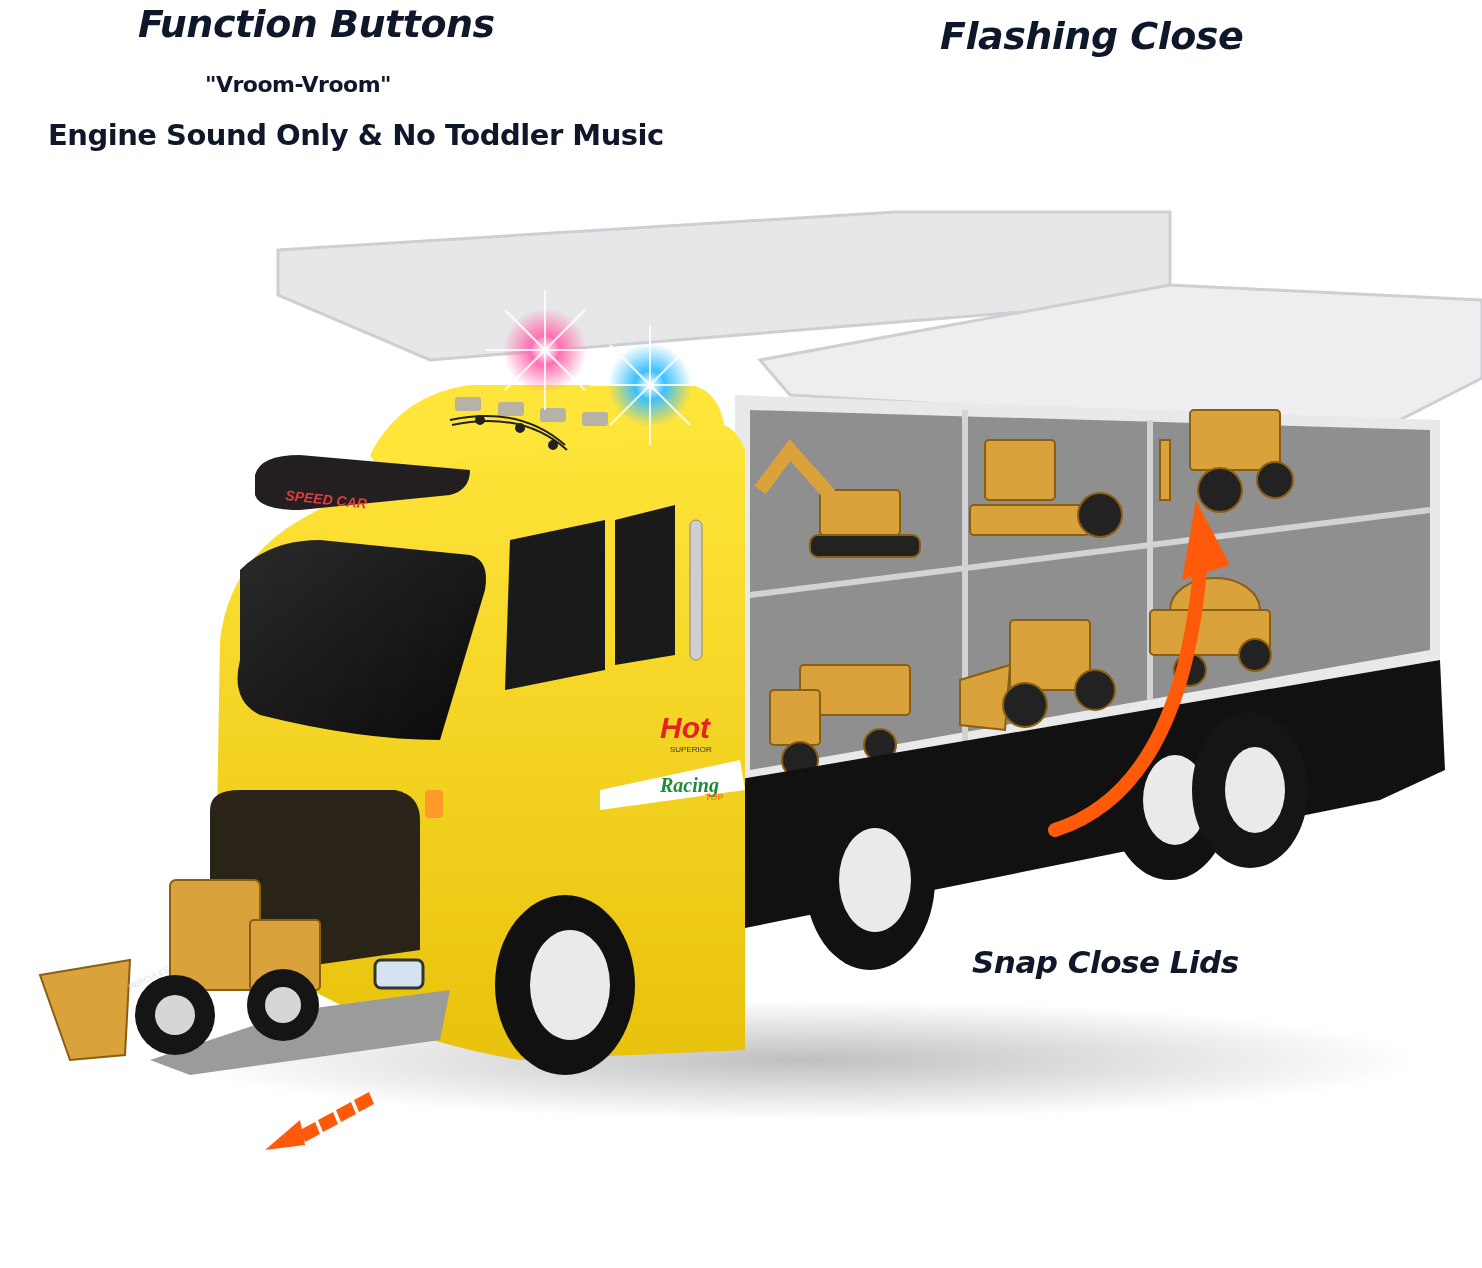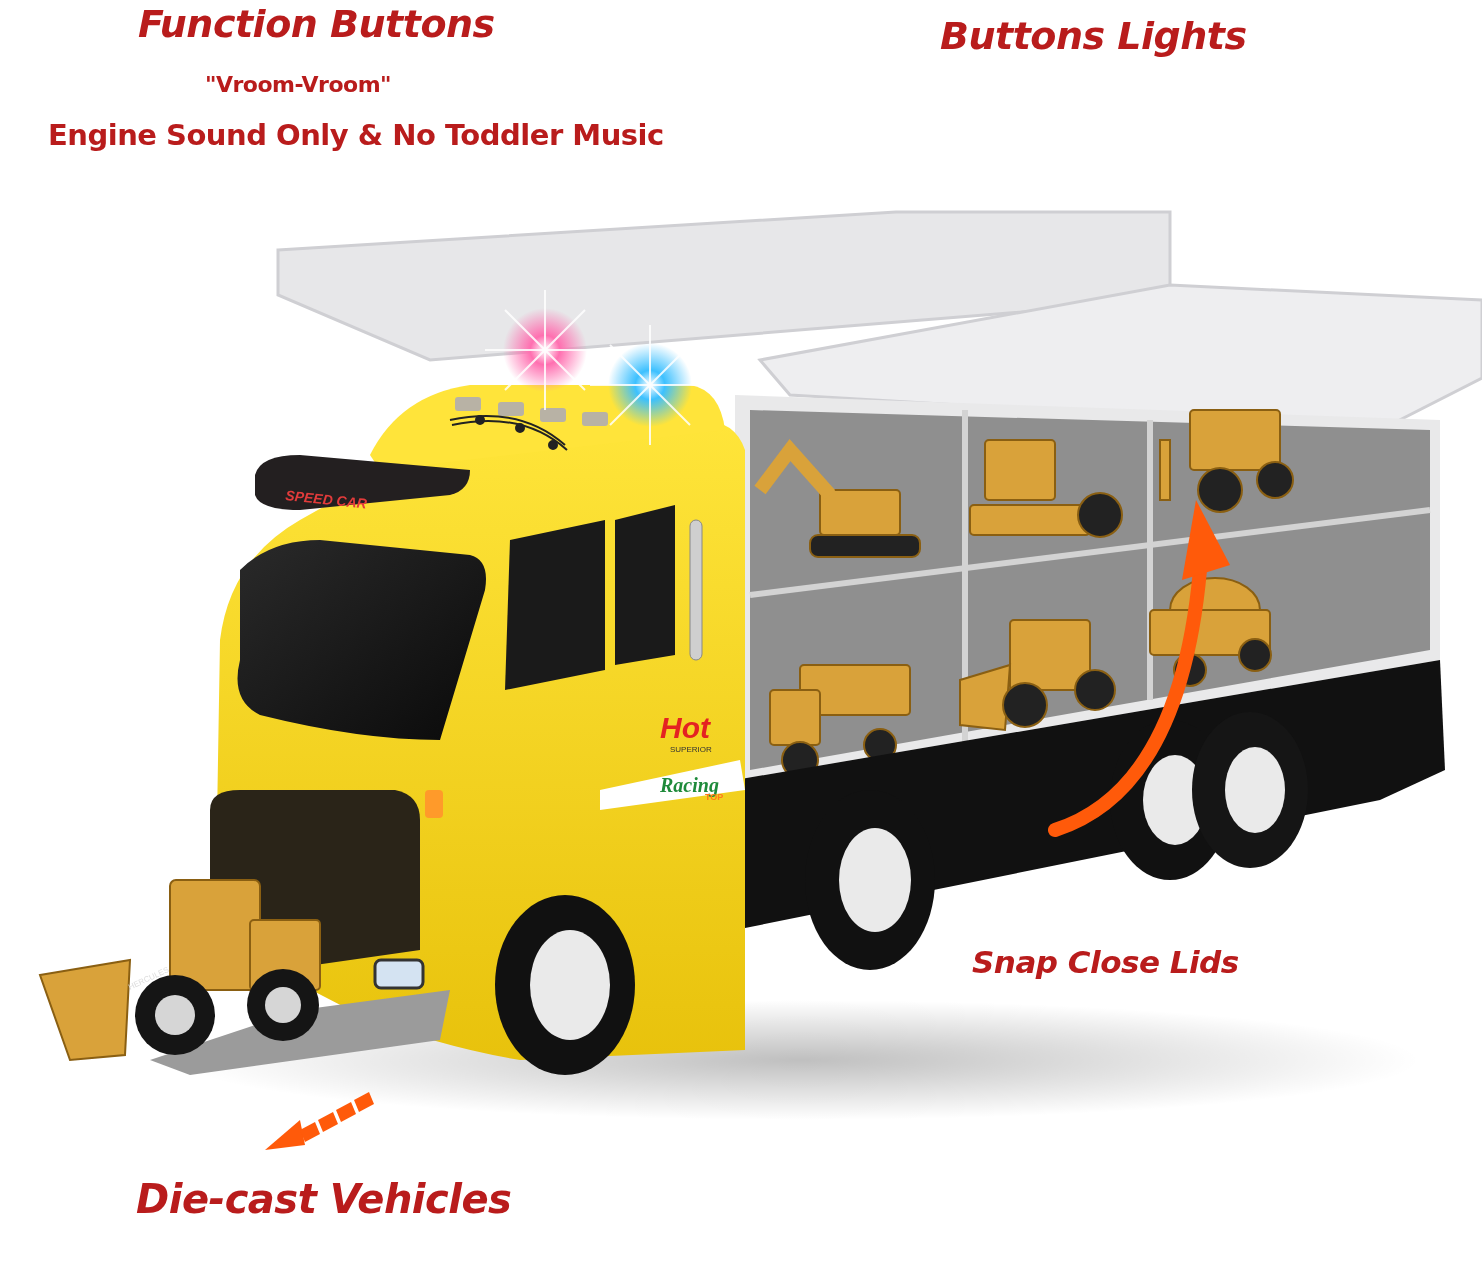--- a/index.html
+++ b/index.html
@@ -1,35 +1,34 @@
 <!DOCTYPE html>
 <html><head>
 <meta charset="utf-8">
 <style>
   html,body{margin:0;padding:0;background:#fff;}
   body{width:1482px;height:1268px;position:relative;overflow:hidden;font-family:"DejaVu Sans","Liberation Sans",sans-serif;}
-  .callout{position:absolute;color:#b91c1c;font-weight:bold;font-style:italic;white-space:nowrap;letter-spacing:-0.5px;}
+  .callout{position:absolute;color:#0f172a;font-weight:bold;font-style:italic;white-space:nowrap;letter-spacing:-0.5px;}
   .t-fb{left:138px;top:2px;font-size:38px;}
   .t-vv{left:205px;top:72px;font-size:22px;font-style:normal;}
   .t-es{left:48px;top:118px;font-size:29px;font-style:normal;}
   .t-fl{left:940px;top:14px;font-size:38px;}
   .t-sc{left:972px;top:944px;font-size:31px;}
   .t-dc{left:136px;top:1176px;font-size:40px;line-height:46px;}
   svg.scene{position:absolute;left:0;top:0;}
 </style>
 </head>
 <body>
 
 <div class="callout t-fb">Function Buttons</div>
 <div class="callout t-vv">"Vroom-Vroom"</div>
 <div class="callout t-es">Engine Sound Only &amp; No Toddler Music</div>
-<div class="callout t-fl">Buttons Lights</div>
+<div class="callout t-fl">Flashing Close</div>
 <div class="callout t-sc">Snap Close Lids</div>
 <div class="callout t-dc">
-  <div>Die-cast Vehicles</div>
 </div>
 
 <svg class="scene" width="1482" height="1268" viewBox="0 0 1482 1268">
   <defs>
     <radialGradient id="pinkGlow">
         <stop offset="0" stop-color="#fff"></stop>
         <stop offset="0.35" stop-color="#ff6fb0"></stop>
         <stop offset="1" stop-color="#ff6fb0" stop-opacity="0"></stop>
       </radialGradient>
     <radialGradient id="blueGlow">

